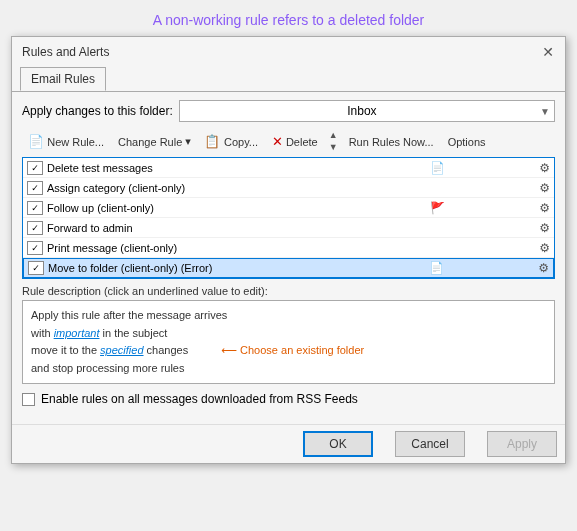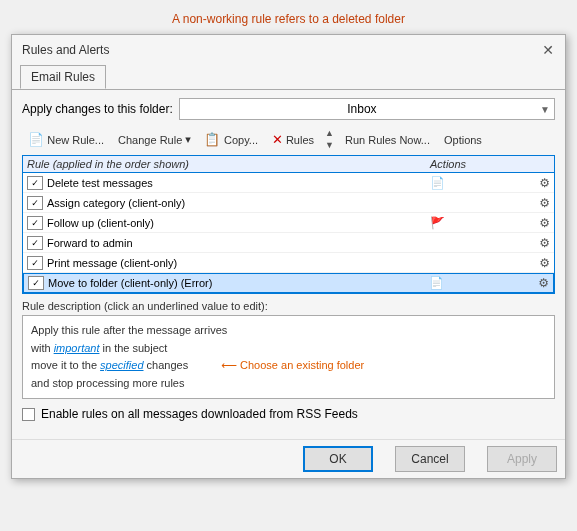--- a/index.html
+++ b/index.html
@@ -7,22 +7,22 @@
       font-family: 'Segoe UI', Arial, sans-serif;
       font-size: 12px;
       background: #f0f0f0;
       width: 577px;
       height: 531px;
       display: flex;
       flex-direction: column;
       align-items: center;
     }
     .page-title {
-      font-size: 12px;
-      color: #c2410c;
+      font-size: 14px;
+      color: #8b5cf6;
       padding: 12px 0 8px 0;
       text-align: right;
       font-weight: normal;
     }
     .dialog {
       background: #f5f5f5;
       border: 1px solid #aaa;
       box-shadow: 2px 2px 8px rgba(0,0,0,0.3);
       width: 555px;
       display: flex;
@@ -309,39 +309,35 @@
       <button class="toolbar-btn">
         <span>Change Rule</span>
         <span>▾</span>
       </button>
       <button class="toolbar-btn">
         <span class="icon copy-icon">📋</span>
         <span>Copy...</span>
       </button>
       <button class="toolbar-btn">
         <span class="icon delete-icon">✕</span>
-        <span>Rules</span>
+        <span>Delete</span>
       </button>
       <div class="toolbar-arrows">
         <button class="arrow-btn">▲</button>
         <button class="arrow-btn">▼</button>
       </div>
       <button class="toolbar-btn">
         <span>Run Rules Now...</span>
       </button>
       <button class="toolbar-btn">
         <span>Options</span>
       </button>
     </div>
 
     <div class="rules-table">
-      <div class="rules-header">
-        <span class="rules-header-rule">Rule (applied in the order shown)</span>
-        <span class="rules-header-actions">Actions</span>
-      </div>
 
       <div class="rule-row">
         <div class="rule-check">✓</div>
         <span class="rule-name">Delete test messages</span>
         <div class="rule-actions">
           <span class="rule-action-icon">📄</span>
           <span class="rule-settings-icon">⚙</span>
         </div>
       </div>
 

